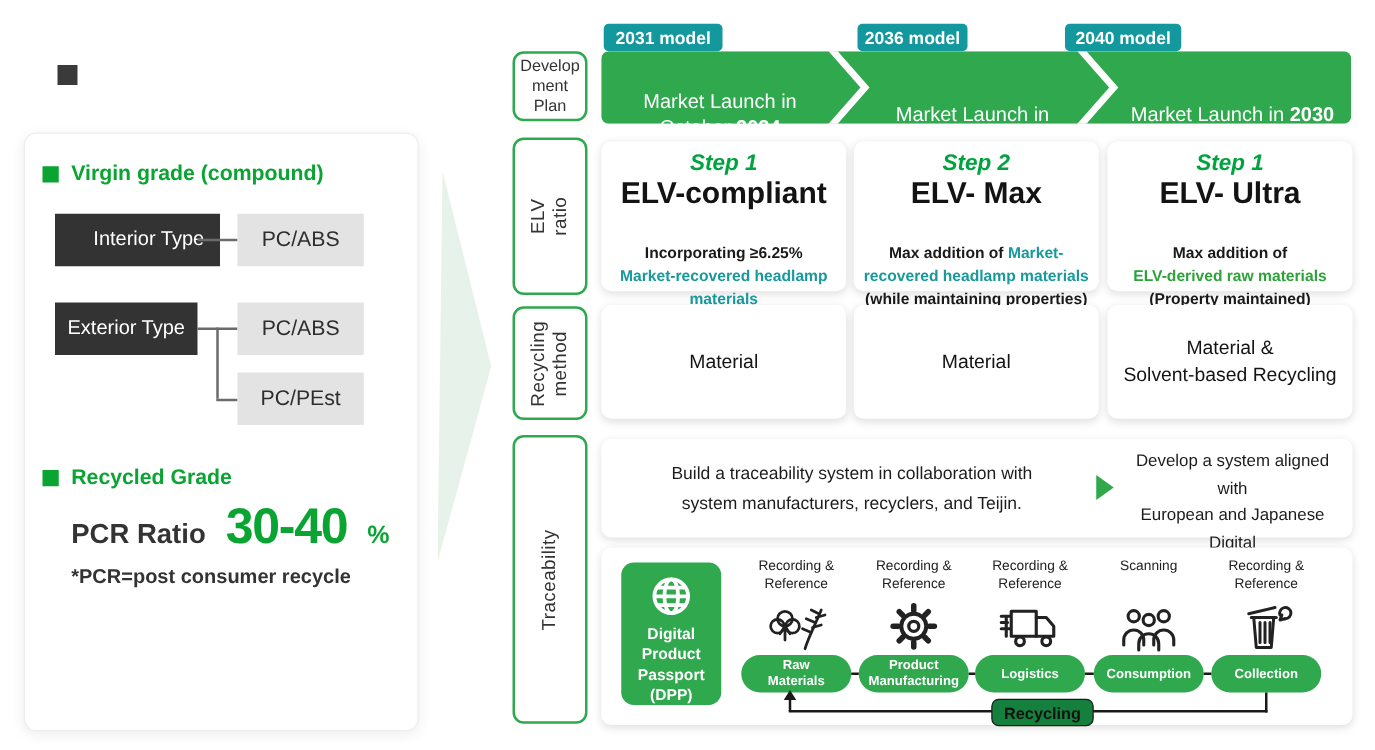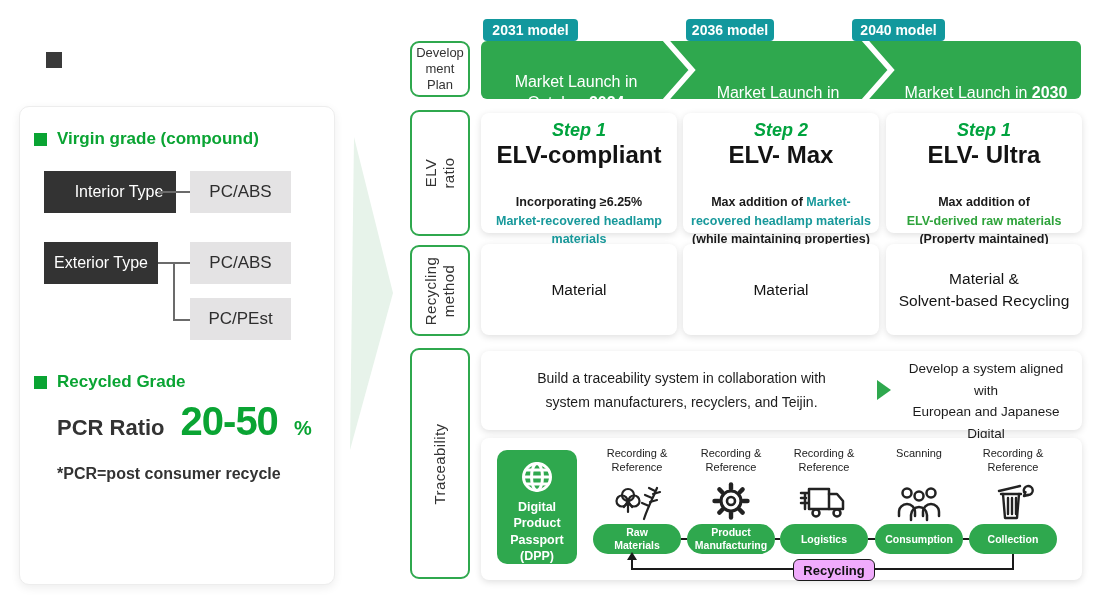--- a/index.html
+++ b/index.html
@@ -20,21 +20,21 @@
   .green-head{display:flex;align-items:center;gap:10px;font-size:17px;font-weight:bold;color:#0aa433;}
   .type-box{width:114px;height:42px;background:#333333;color:#fff;font-size:16px;
     display:flex;align-items:center;justify-content:center;}
   .mat-box{width:101px;height:42px;background:#e4e3e4;color:#2e2e2e;font-size:17px;
     display:flex;align-items:center;justify-content:center;}
   .conn{background:#6b6b6b;}
   .pcr-row{display:flex;align-items:baseline;gap:16px;}
   .pcr-label{font-size:22px;font-weight:bold;color:#333;}
   .pcr-value{font-size:40px;font-weight:bold;color:#0aa433;letter-spacing:-1px;}
   .pcr-unit{font-size:20px;font-weight:bold;color:#0aa433;}
-  .pcr-note{font-size:16px;font-weight:bold;color:#333;margin-top:12px;}
+  .pcr-note{font-size:16px;font-weight:bold;color:#333;}
 
   
   .big-arrow{left:350px;top:137px;}
 
   
   .rowlabel{left:410px;width:60px;background:#fff;border:2px solid #2fa84e;border-radius:9px;box-sizing:border-box;}
   .rowlabel .vtext{position:absolute;left:50%;top:50%;
     transform:translate(-50%,-50%) rotate(-90deg);
     font-size:15px;color:#333;white-space:pre-line;text-align:center;line-height:1.2;letter-spacing:.4px;}
   .devplan{left:410px;top:41px;width:60px;height:56px;background:#fff;border:2px solid #2fa84e;
@@ -73,21 +73,21 @@
   .stage{width:96px;top:8px;height:126px;text-align:center;}
   .stage-label{font-size:11px;color:#222;line-height:1.3;white-space:pre-line;height:30px;}
   .stage-icon{height:46px;display:flex;align-items:flex-end;justify-content:center;}
   .pill{margin:2px auto 0;width:88px;height:30px;background:#2fa84e;border-radius:15px;color:#fff;
     font-size:10.5px;font-weight:bold;line-height:1.2;display:flex;align-items:center;justify-content:center;
     white-space:pre-line;text-align:center;}
   .chain-conn{top:100px;height:2px;background:#1a1a1a;}
   .loop-line{background:#1a1a1a;}
   .loop-arrowhead{width:0;height:0;border-left:5px solid transparent;border-right:5px solid transparent;
     border-bottom:8px solid #1a1a1a;}
-  .recycling-box{left:312px;top:121px;width:80px;height:20px;background:#f0abfc;border:1.5px solid #1a1a1a;
+  .recycling-box{left:312px;top:121px;width:80px;height:20px;background:#15803d;border:1.5px solid #1a1a1a;
     border-radius:6px;display:flex;align-items:center;justify-content:center;
     font-size:13px;font-weight:bold;color:#111;}
   svg.icon{display:block;}
 </style>
 </head>
 <body>
 
 <div id="app">
 
   <div class="abs lineup-title">
@@ -111,21 +111,21 @@
     <div class="abs conn" style="left:153px;top:212px;width:17px;height:1.5px;"></div>
     <div class="abs mat-box" style="left:170px;top:191px;">PC/PEst</div>
 
     <div class="abs green-head" style="left:14px;top:265px;">
       <span class="sq sq-green"></span>
       <span>Recycled Grade</span>
     </div>
 
     <div class="abs pcr-row" style="left:37px;top:292px;">
       <span class="pcr-label">PCR Ratio</span>
-      <span class="pcr-value">20-50</span>
+      <span class="pcr-value">30-40</span>
       <span class="pcr-unit">%</span>
     </div>
     <div class="abs pcr-note" style="left:37px;top:346px;">*PCR=post consumer recycle</div>
   </div>
 
   <svg class="abs big-arrow" width="43" height="313" viewBox="0 0 43 313">
     <polygon points="4,0 43,156 0,313" fill="#e7f3ea"></polygon>
   </svg>
 
   <div class="abs devplan">Develop

